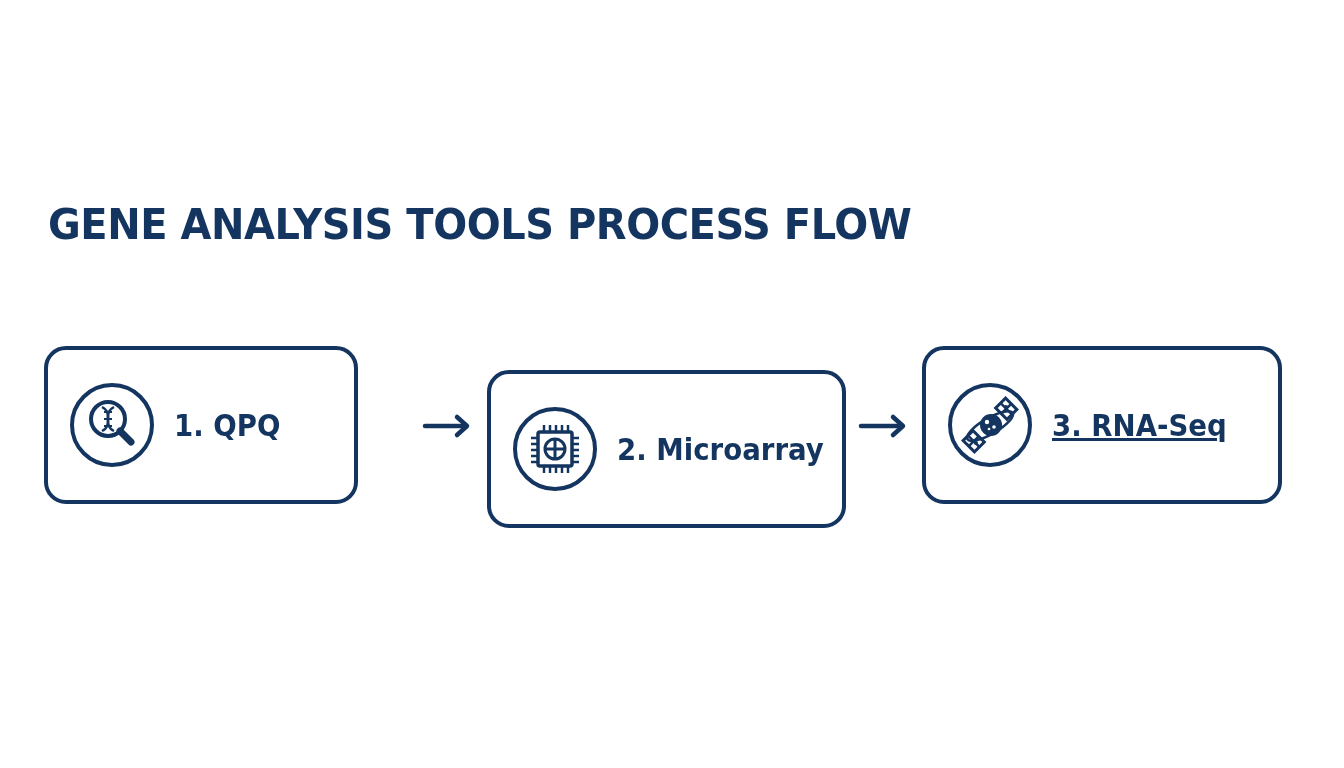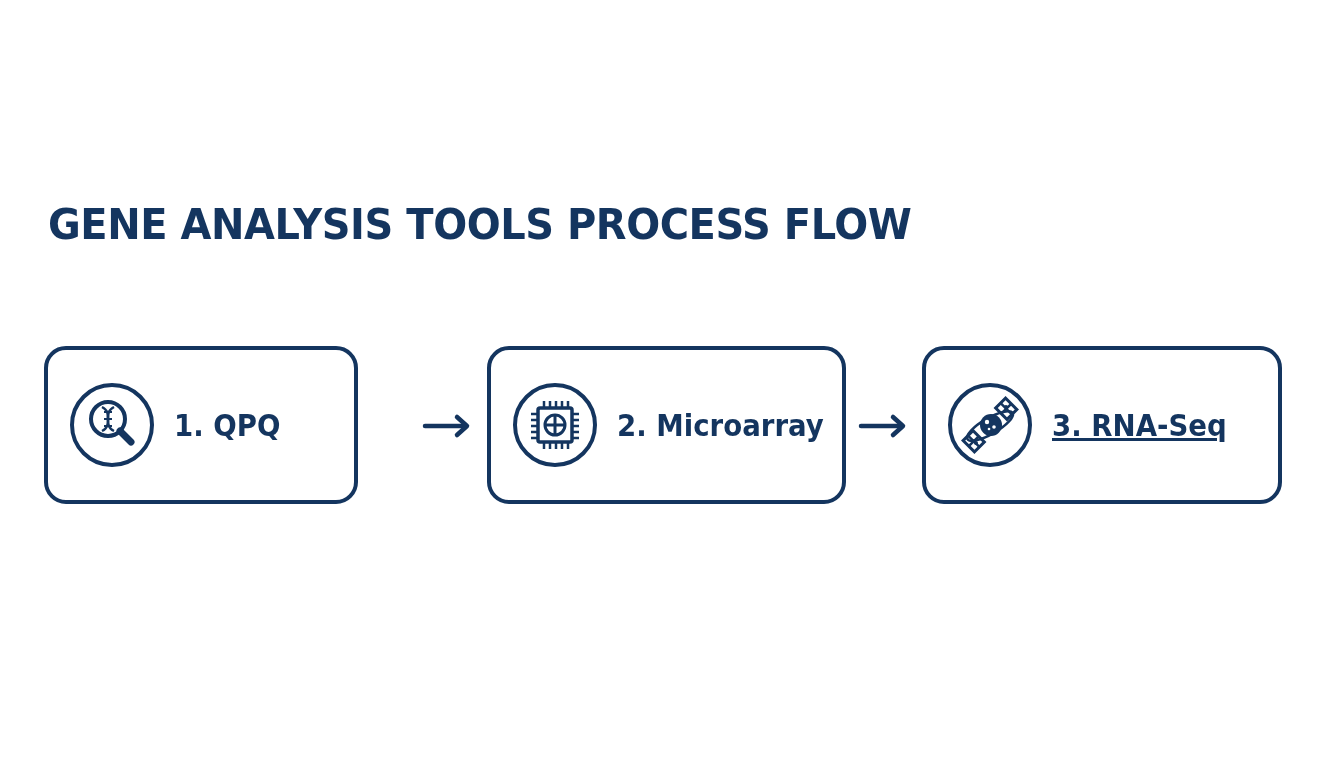--- a/index.html
+++ b/index.html
@@ -35,21 +35,21 @@
       top: 346px;
       height: 158px;
       box-sizing: border-box;
       border: 4px solid #14355f;
       border-radius: 22px;
       background: #ffffff;
       display: flex;
       align-items: center;
     }
     .step-1 { left: 44px;  width: 314px; }
-    .step-2 { left: 487px; width: 359px; }
+    .step-2 { left: 487px; width: 359px; margin-top: 24px; }
     .step-3 { left: 922px; width: 360px; text-decoration: underline; }
 
     .icon-wrap {
       width: 88px;
       height: 88px;
       margin-left: 20px;
       flex: 0 0 auto;
     }
     .icon-wrap svg { width: 88px; height: 88px; display: block; }
 

